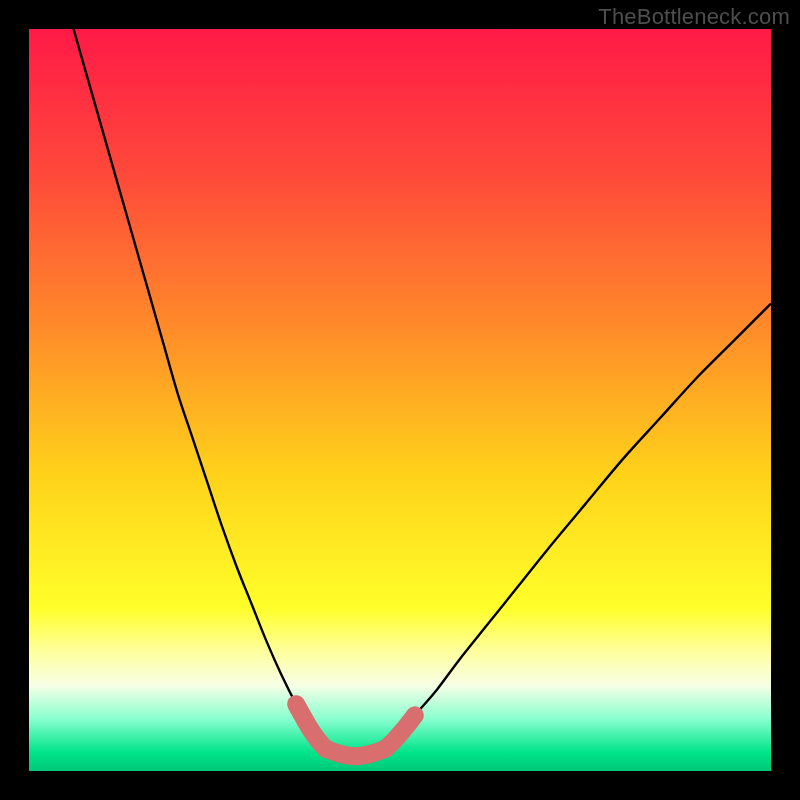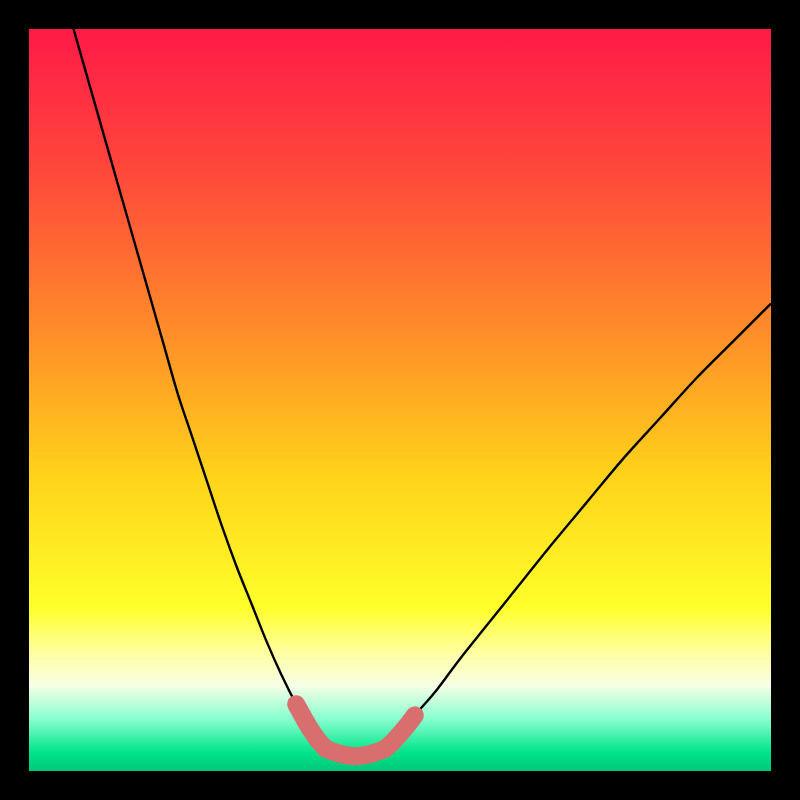--- a/index.html
+++ b/index.html
@@ -35,20 +35,21 @@
     top: 29px;
     width: 742px;
     height: 742px;
     display: block;
   }
 </style>
 </head>
 <body>
 
 <div class="frame">
+  <div class="watermark">TheBottleneck.com</div>
 
   <svg class="plot" viewBox="0 0 742 742" preserveAspectRatio="none">
     <defs>
       <linearGradient id="bg-grad" x1="0" y1="0" x2="0" y2="1">
           <stop offset="0%" stop-color="#ff1a47"></stop>
           <stop offset="20%" stop-color="#ff4a3a"></stop>
           <stop offset="40%" stop-color="#ff8a2a"></stop>
           <stop offset="60%" stop-color="#ffd21a"></stop>
           <stop offset="78%" stop-color="#ffff2a"></stop>
           <stop offset="84%" stop-color="#ffffa0"></stop>

